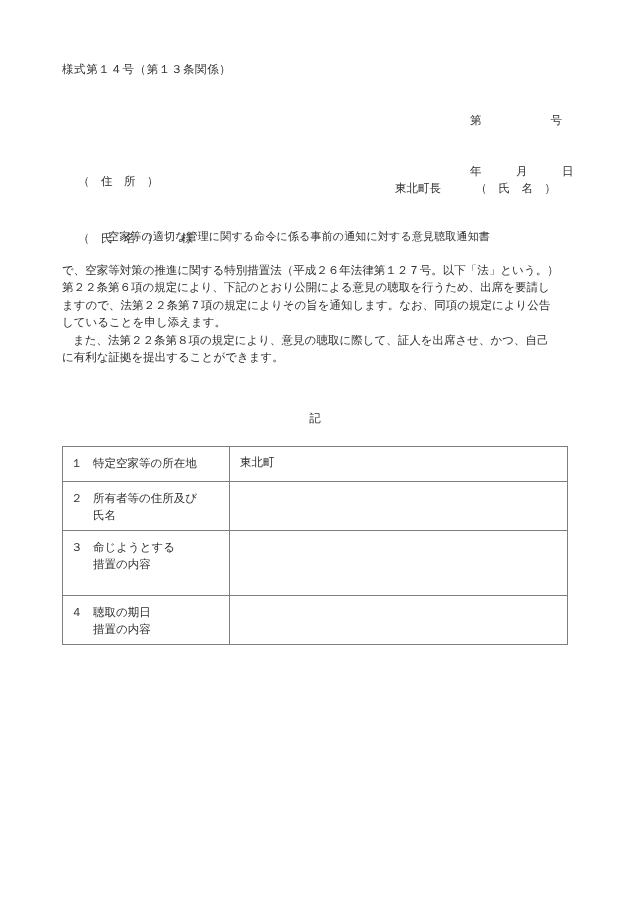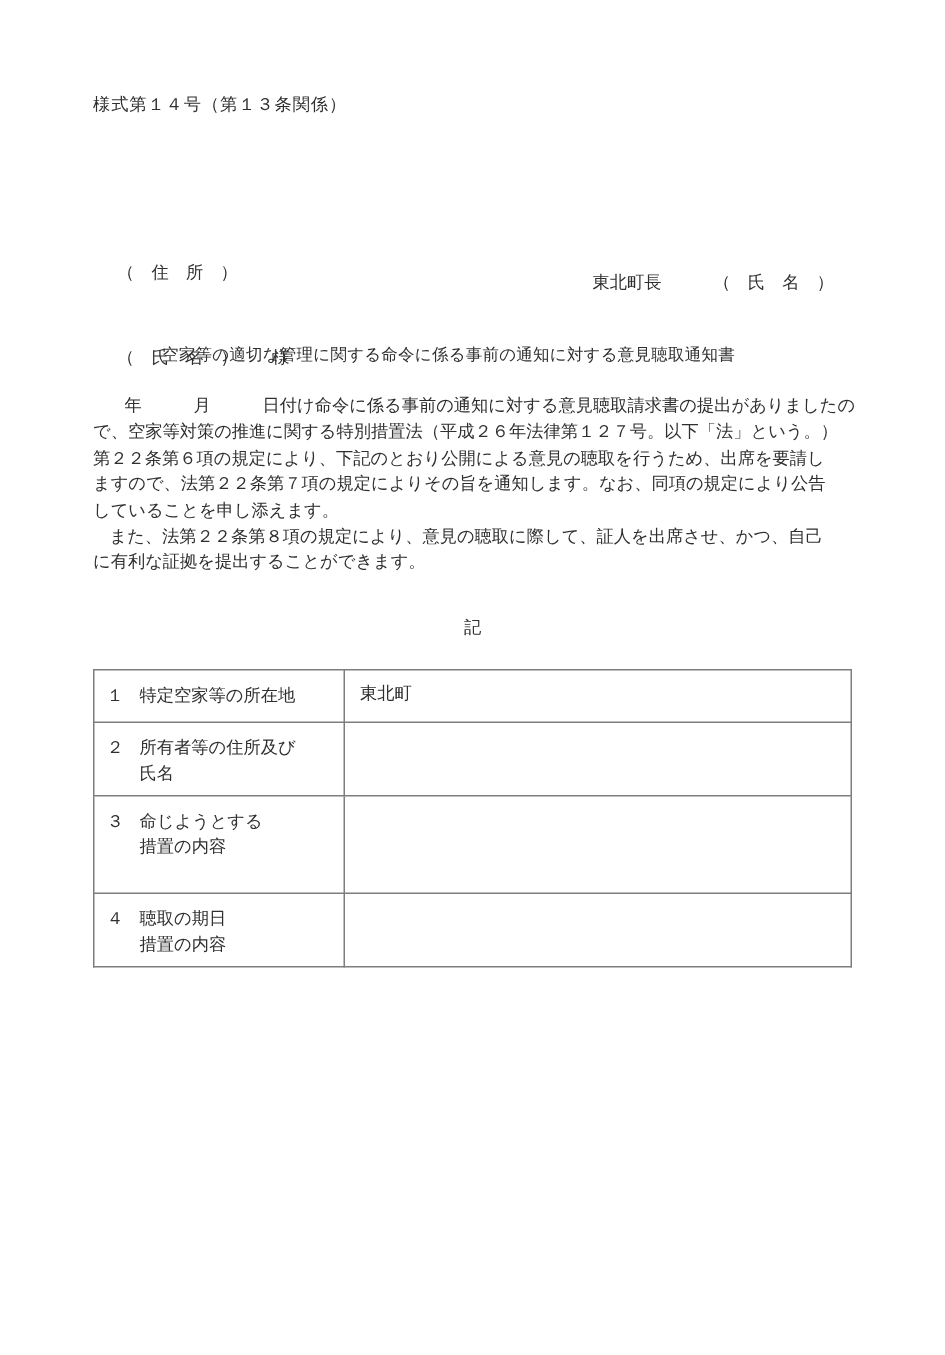--- a/index.html
+++ b/index.html
@@ -116,32 +116,35 @@
   .r3 { height: 65px; }
   .r4 { height: 39px; }
 </style>
 </head>
 <body>
 
 <div class="page">
 
   <div class="abs form-no">様式第１４号（第１３条関係）</div>
 
+  <div class="abs doc-meta">
+    <span class="row">第　　　　　　号</span>
+    <span class="row">年　　　月　　　日</span>
+  </div>
 
   <div class="abs issuer">東北町長　　　（　氏　名　）</div>
 
   <div class="abs addressee">
     <span class="row">（　住　所　）</span>
     <span class="row">（　氏　名　）　　様</span>
   </div>
 
   <div class="abs doc-title">空家等の適切な管理に関する命令に係る事前の通知に対する意見聴取通知書</div>
 
   <div class="body-wrap">
-    <span class="ln ind-2">年　　　月　　　日付け命令に係る事前の通知に対する意見聴取請求書の提出がありましたの</span>
     <span class="ln">で、空家等対策の推進に関する特別措置法（平成２６年法律第１２７号。以下「法」という。）</span>
     <span class="ln">第２２条第６項の規定により、下記のとおり公開による意見の聴取を行うため、出席を要請し</span>
     <span class="ln">ますので、法第２２条第７項の規定によりその旨を通知します。なお、同項の規定により公告</span>
     <span class="ln">していることを申し添えます。</span>
     <span class="ln ind-1">また、法第２２条第８項の規定により、意見の聴取に際して、証人を出席させ、かつ、自己</span>
     <span class="ln">に有利な証拠を提出することができます。</span>
   </div>
 
   <div class="ki-mark">記</div>
 

